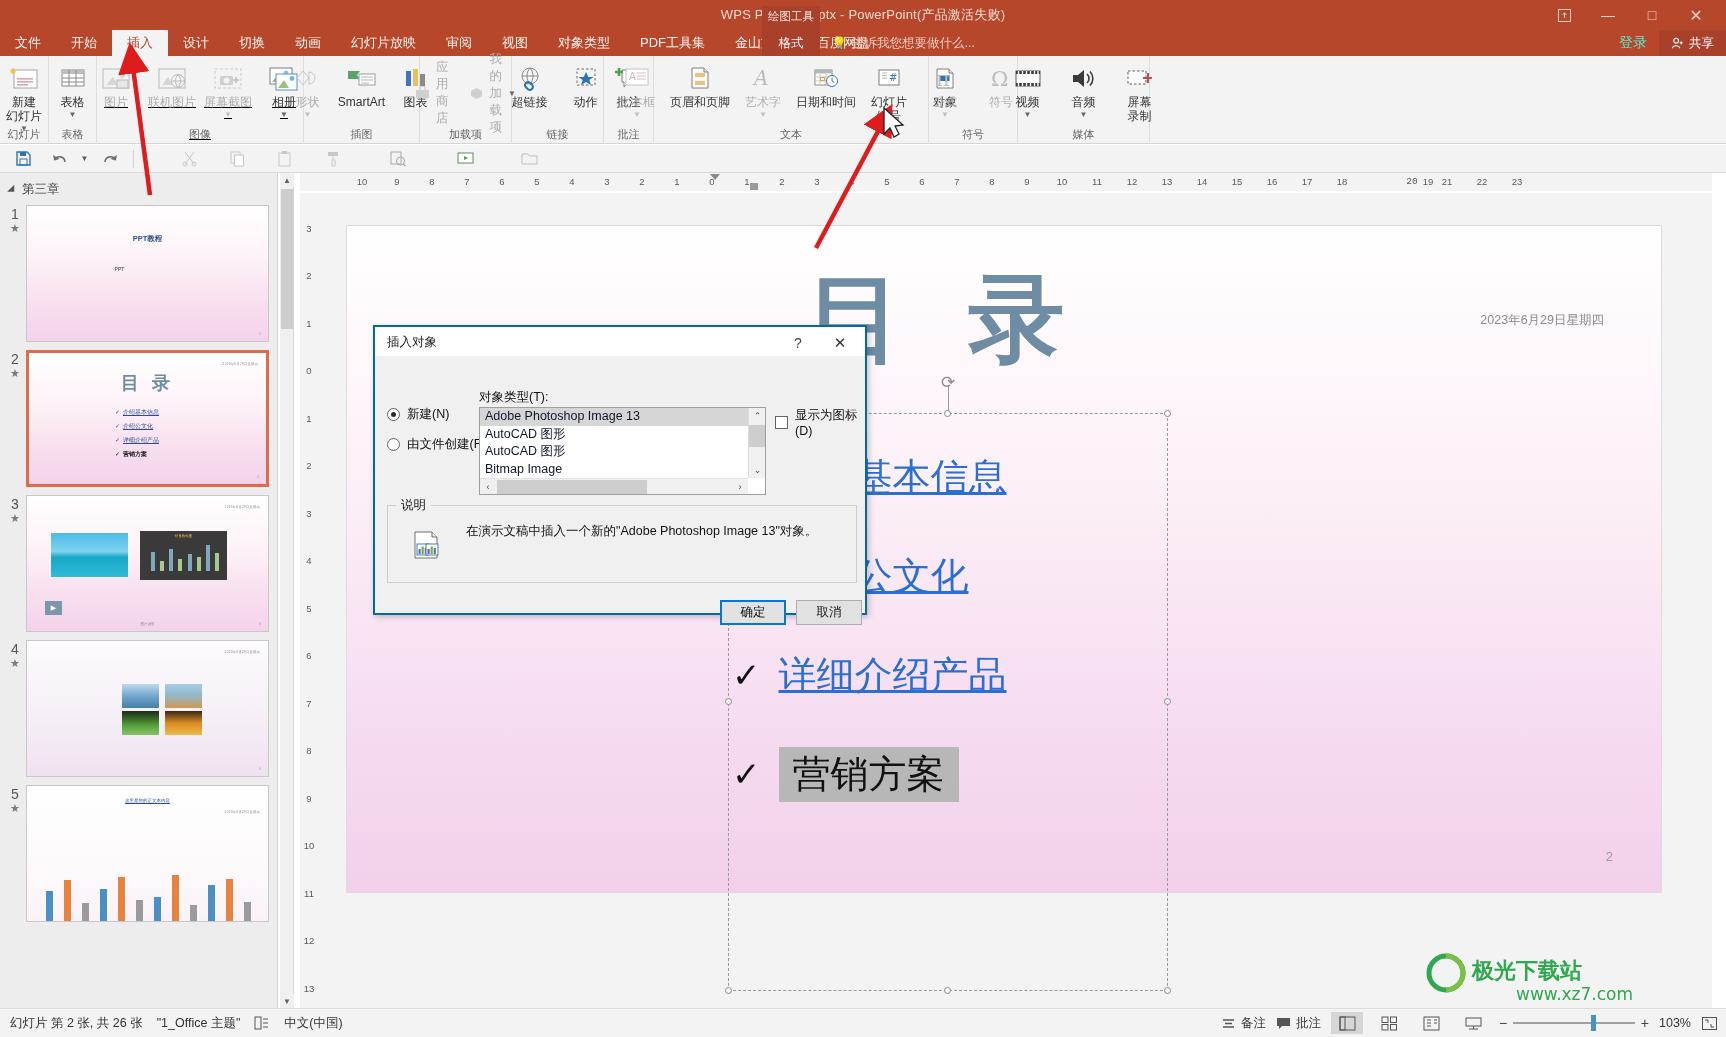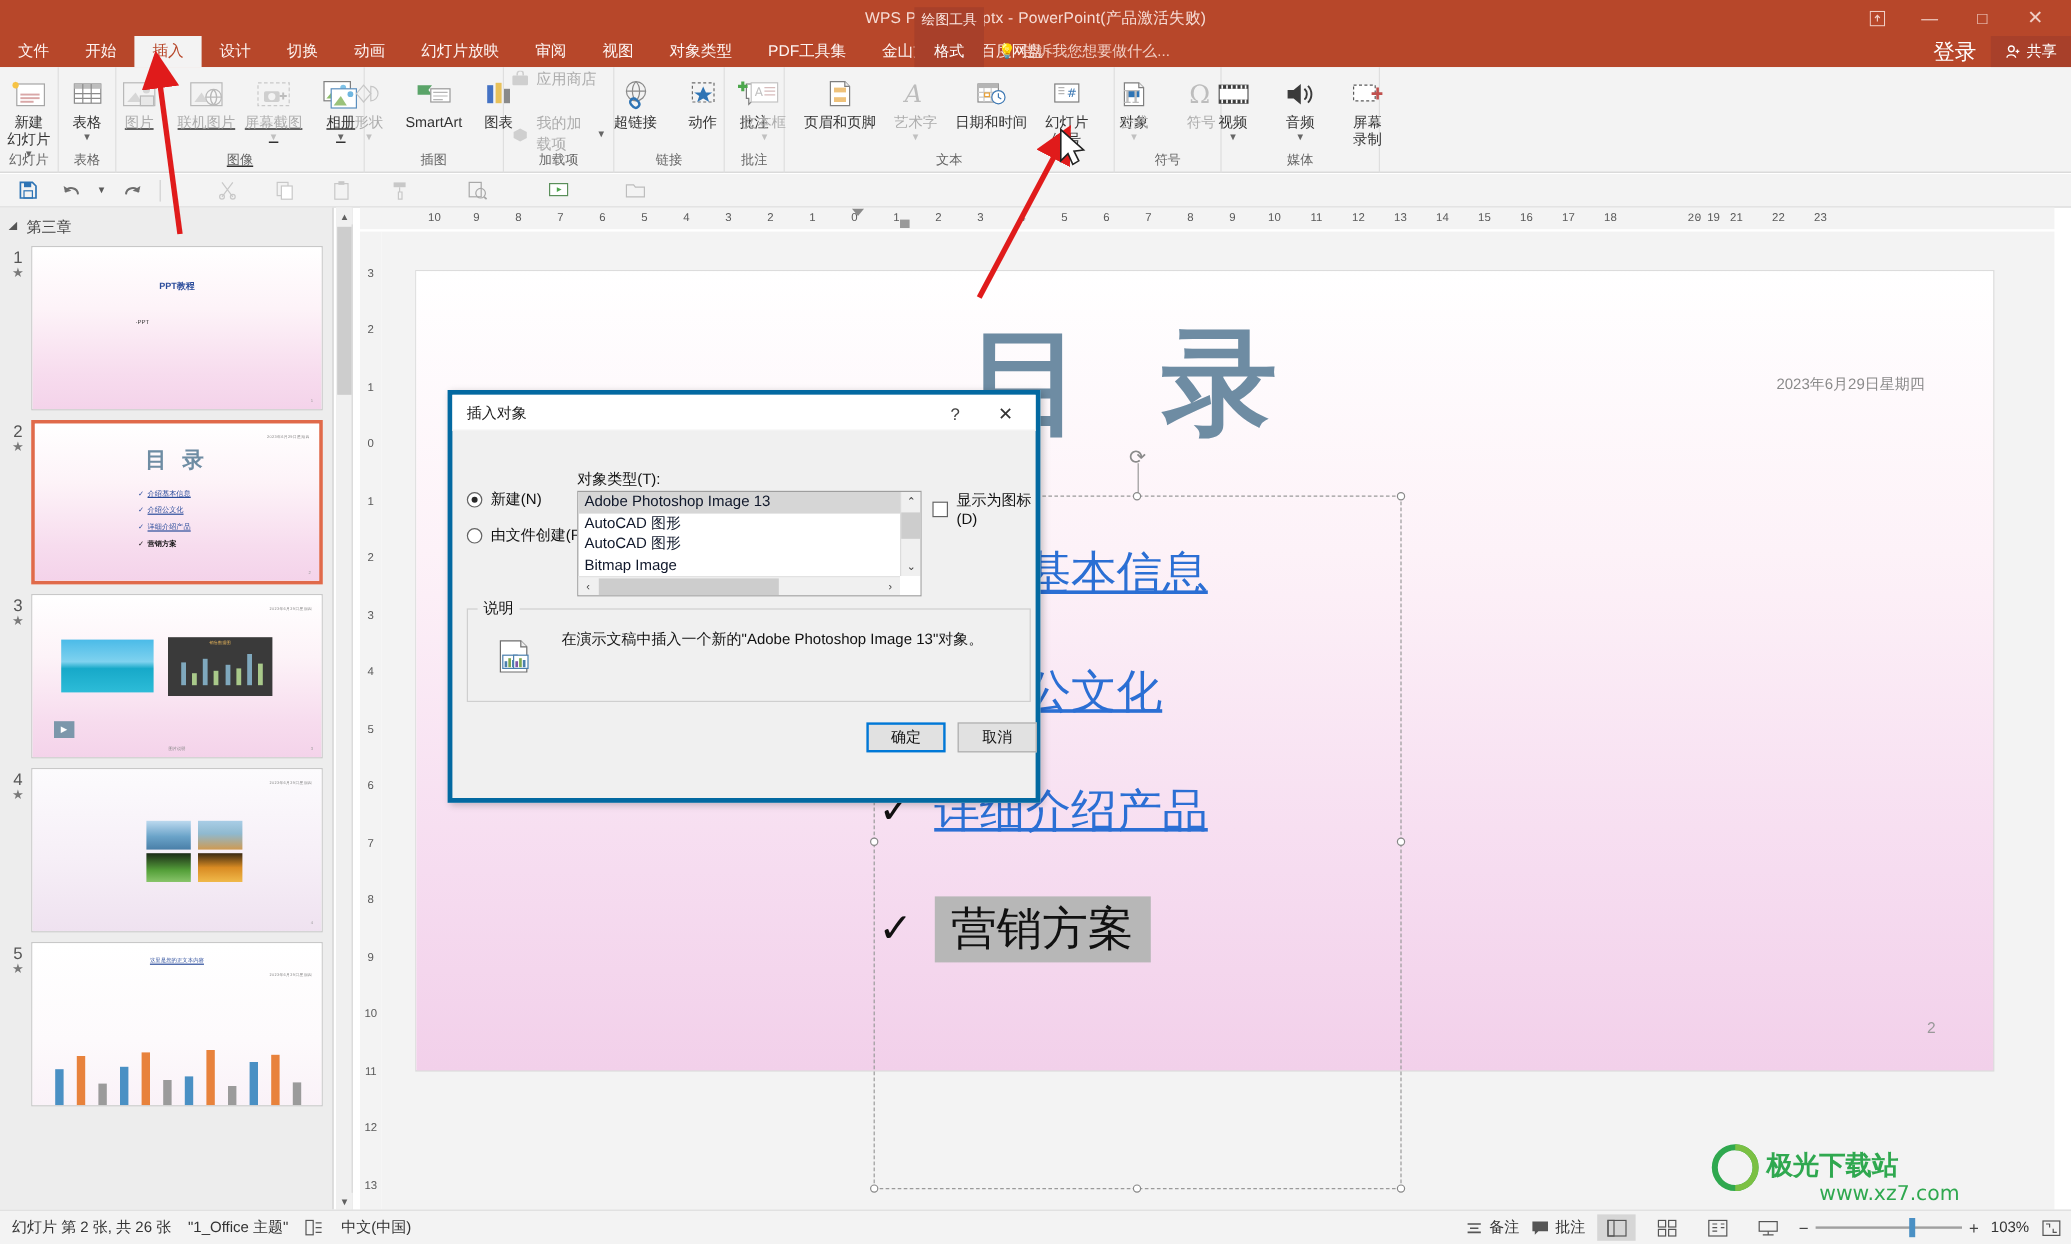--- a/index.html
+++ b/index.html
@@ -45,21 +45,21 @@
     display: flex; flex-direction: column; align-items: center; justify-content: space-between; padding: 3px 0 4px;
   }
   .ctx-title { font-size: 11.5px; color: #fbe7e2; }
   .ctx-tab { font-size: 12.5px; }
   .tellme {
     position: absolute; left: 832px; top: 0; height: 26px; display: flex; align-items: center;
     color: #f0cdc3; font-size: 12.5px; gap: 5px;
   }
   .bulb { color: #ffd27a; font-size: 12px; }
   .acct { position: absolute; right: 0; top: 0; height: 26px; display: flex; align-items: center; }
-  .signin { padding: 0 12px; font-size: 18px; color: #ffffff; }
+  .signin { padding: 0 12px; font-size: 14px; color: #5eead4; }
   .share { background: #A8402A; padding: 0 12px; height: 26px; display: flex; align-items: center; gap: 5px; font-size: 12.5px; }
 
   
   .ribbon {
     position: absolute; top: 56px; left: 0; width: 1726px; height: 88px;
     background: #F3F3F3; border-bottom: 1px solid #d4d4d4;
   }
   .rgroup {
     position: absolute; top: 0; height: 88px;
     border-right: 1px solid #dedede;
@@ -72,21 +72,21 @@
     font-size: 12px; color: #333; padding: 2px 1px 0; text-align: center; line-height: 1.15;
   }
   .ritem.wide { width: 70px; }
   .ritem.narrow { width: 46px; }
   .ritem.dis { color: #adadad; }
   .ricon { height: 34px; display: flex; align-items: center; justify-content: center; }
   .rlabel { font-size: 12px; }
   .caret { font-size: 8px; color: #666; line-height: 8px; margin-top: 1px; }
   .ritem.dis .caret { color: #c0c0c0; }
   
-  .rstack { display: flex; flex-direction: column; justify-content: center; height: 66px; gap: 20px; padding: 0 6px; }
+  .rstack { display: flex; flex-direction: row; justify-content: center; height: 66px; gap: 20px; padding: 0 6px; }
   .rrow { display: flex; align-items: center; gap: 6px; font-size: 12.5px; color: #adadad; }
 
   
   .qat {
     position: absolute; top: 145px; left: 0; width: 1726px; height: 28px;
     background: #F3F3F3; border-bottom: 1px solid #d9d9d9;
     display: flex; align-items: center; gap: 2px; padding-left: 6px;
   }
   .qat-btn { width: 34px; height: 24px; display: flex; align-items: center; justify-content: center; color: #5a5a5a; font-size: 14px; }
   .qat-btn.dis { color: #bdbdbd; }
@@ -176,22 +176,22 @@
   .s-sel-text { font-size: 38px; color: #111; background: #b7b7b7; padding: 2px 14px; }
 
   
   .selframe { position: absolute; left: 381px; top: 187px; width: 440px; height: 578px; border: 1px dashed #9a9a9a; }
   .handle { position: absolute; width: 7px; height: 7px; background: #fff; border: 1px solid #888; border-radius: 50%; }
   .rot-handle { position: absolute; left: 50%; top: -42px; transform: translateX(-50%); color: #8a8a8a; font-size: 17px; }
   .rot-stem { position: absolute; left: 50%; top: -28px; width: 1px; height: 28px; background: #9a9a9a; }
 
   
   .dlg {
-    position: absolute; left: 373px; top: 325px; width: 494px; height: 344px;
-    background: #F0F0F0; border: 4px solid #0369a1;
+    position: absolute; left: 373px; top: 325px; width: 494px; height: 290px;
+    background: #F0F0F0; border: 2px solid #0369a1;
     box-shadow: 2px 2px 6px rgba(0,0,0,.22);
     font-size: 12.5px; color: #111;
   }
   .dlg-title { position: absolute; left: 0; top: 0; right: 0; height: 30px; background: #FFFFFF; border-bottom: 1px solid #f0f0f0; }
   .dlg-title-text { position: absolute; left: 12px; top: 7px; font-size: 12.5px; color: #1a1a1a; }
   .dlg-help { position: absolute; right: 52px; top: 5px; width: 30px; height: 22px; display: flex; align-items: center; justify-content: center; font-size: 14px; color: #444; }
   .dlg-close { position: absolute; right: 8px; top: 5px; width: 34px; height: 22px; display: flex; align-items: center; justify-content: center; font-size: 15px; color: #333; }
   .dlg-body { position: absolute; left: 0; top: 30px; right: 0; bottom: 0; }
 
   .radio-wrap { position: absolute; left: 12px; top: 49px; }

